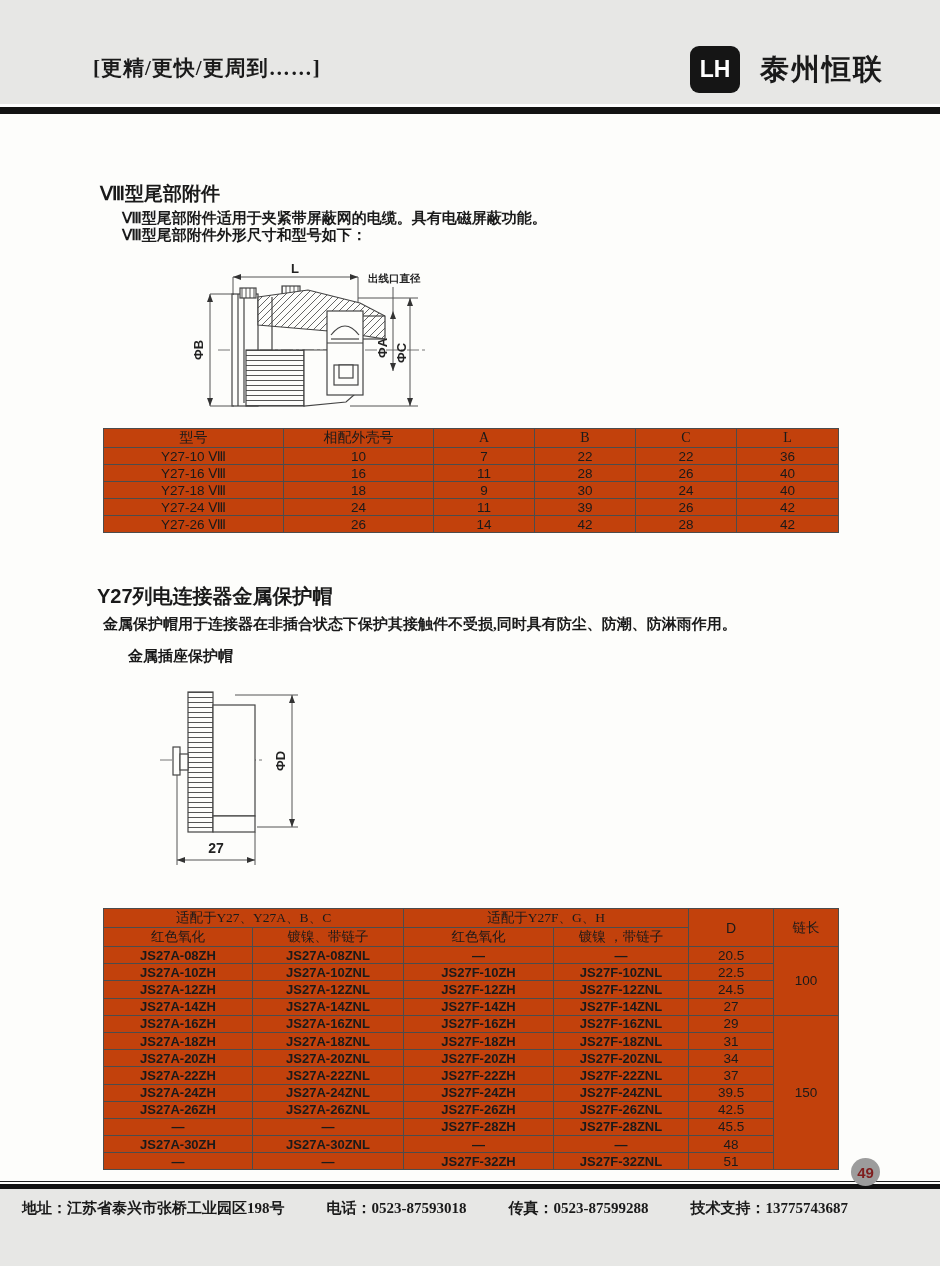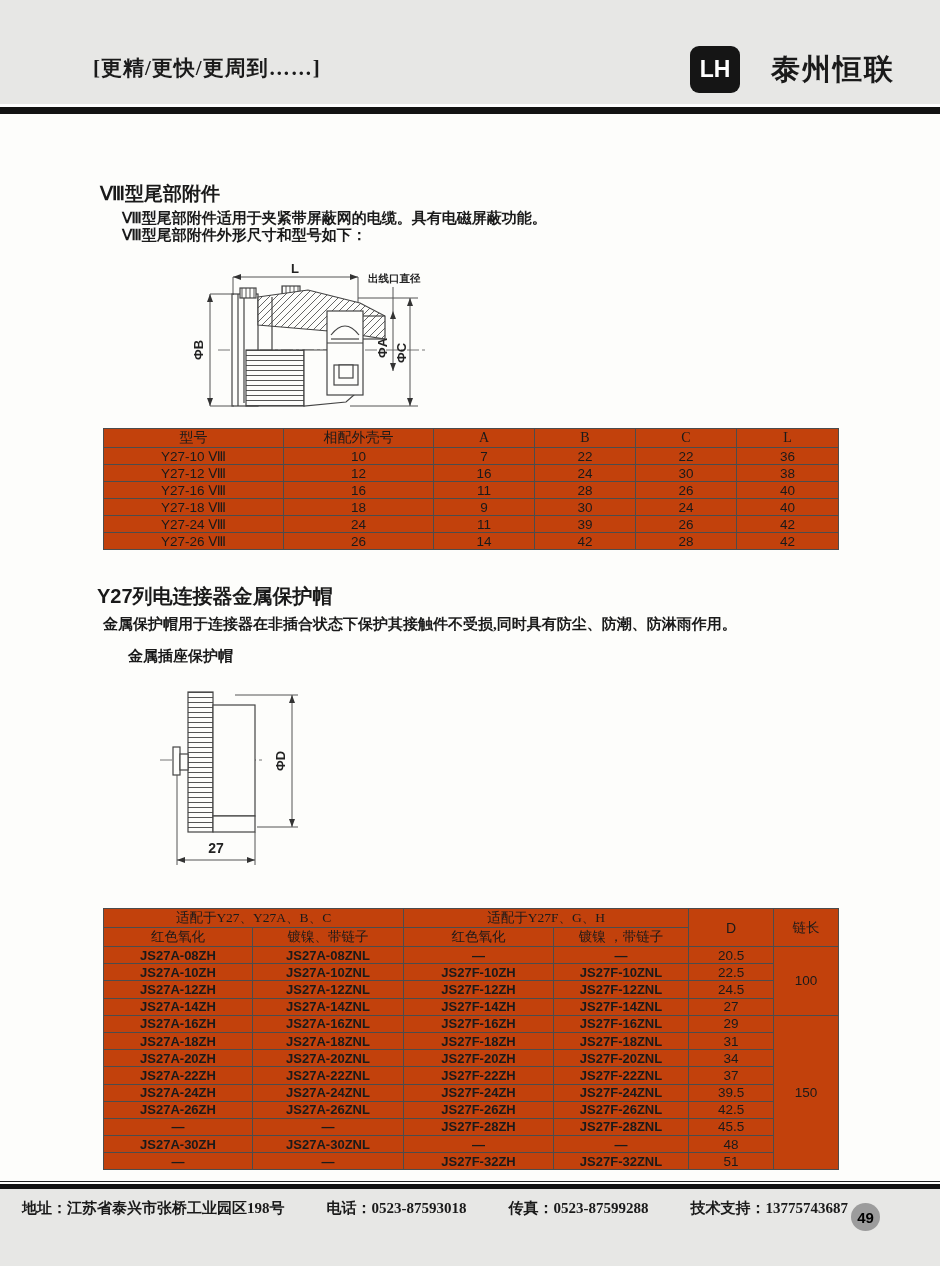--- a/index.html
+++ b/index.html
@@ -3,21 +3,21 @@
 <meta charset="utf-8">
 <style>
   html,body{margin:0;padding:0;background:#cfcfcd;}
   .page{position:relative;width:940px;height:1266px;background:#fdfdfb;overflow:hidden;
         font-family:"Liberation Serif",serif;color:#1a1a1a;}
   
   .top-band{position:absolute;left:0;top:0;width:940px;height:104px;background:#e7e7e5;}
   .top-white-gap{position:absolute;left:0;top:104px;width:940px;height:3px;background:#fefefe;}
   .top-black{position:absolute;left:0;top:107px;width:940px;height:7px;background:#121212;}
   .slogan{position:absolute;left:93px;top:54px;font-size:21px;font-weight:bold;letter-spacing:1px;}
-  .logo{position:absolute;left:690px;top:46px;display:flex;align-items:center;gap:19px;}
+  .logo{position:absolute;left:690px;top:46px;display:flex;align-items:center;gap:8px;}
   .logo-mark{width:50px;height:47px;background:#151515;border-radius:9px;color:#fff;
              display:flex;align-items:center;justify-content:center;
              font-family:"Liberation Sans",sans-serif;font-weight:bold;font-size:23px;}
   .logo-text{font-family:"Liberation Sans",sans-serif;font-weight:bold;font-size:29px;letter-spacing:2px;margin-left:12px;}
   
   .sec-title{position:absolute;font-family:"Liberation Sans",sans-serif;font-weight:bold;font-size:19px;}
   .sec1-title{left:100px;top:181px;}
   .desc{position:absolute;font-size:15px;font-weight:bold;line-height:17px;text-align:center;}
   .sec1-d1{left:122px;top:210px;}
   .sec1-d2{left:122px;top:227px;}
@@ -40,22 +40,22 @@
   .t2{left:103px;top:908px;width:735px;}
   .t2 th{font-weight:normal;font-family:"Liberation Serif",serif;font-size:13.5px;height:17px;}
   .t2 td{font-family:"Liberation Sans",sans-serif;font-size:13px;height:16.2px;font-weight:bold;}
   .t2 td.num{font-weight:normal;font-size:13.5px;}
   .t2 th.dcol{font-family:"Liberation Sans",sans-serif;font-size:14px;}
   
   .foot-line{position:absolute;left:0;top:1181px;width:940px;height:1px;background:#222;}
   .foot-black{position:absolute;left:0;top:1184px;width:940px;height:5px;background:#121212;}
   .foot-band{position:absolute;left:0;top:1189px;width:940px;height:77px;background:#e7e7e5;}
   .foot-text{position:absolute;left:22px;top:1199px;display:flex;gap:42px;font-size:15px;font-weight:bold;}
-  .badge{position:absolute;left:851px;top:1203px;width:29px;height:28px;border-radius:50%;
-         background:#9c9c9c;color:#000000;display:flex;align-items:center;justify-content:center;
+  .badge{position:absolute;left:851px;top:1158px;width:29px;height:28px;border-radius:50%;
+         background:#9c9c9c;color:#7f1d1d;display:flex;align-items:center;justify-content:center;
          font-family:"Liberation Sans",sans-serif;font-size:15px;font-weight:bold;}
 </style>
 </head>
 <body>
 
 <div class="page">
 
   <div class="top-band"></div>
   <div class="top-white-gap"></div>
   <div class="top-black"></div>
@@ -157,28 +157,20 @@
     <tbody id="t1-body">
         <tr>
           <td>Y27-10 Ⅷ</td>
           <td>10</td>
           <td>7</td>
           <td>22</td>
           <td>22</td>
           <td>36</td>
         </tr>
         <tr>
-          <td>Y27-12 Ⅷ</td>
-          <td>12</td>
-          <td>16</td>
-          <td>24</td>
-          <td>30</td>
-          <td>38</td>
-        </tr>
-        <tr>
           <td>Y27-16 Ⅷ</td>
           <td>16</td>
           <td>11</td>
           <td>28</td>
           <td>26</td>
           <td>40</td>
         </tr>
         <tr>
           <td>Y27-18 Ⅷ</td>
           <td>18</td>

